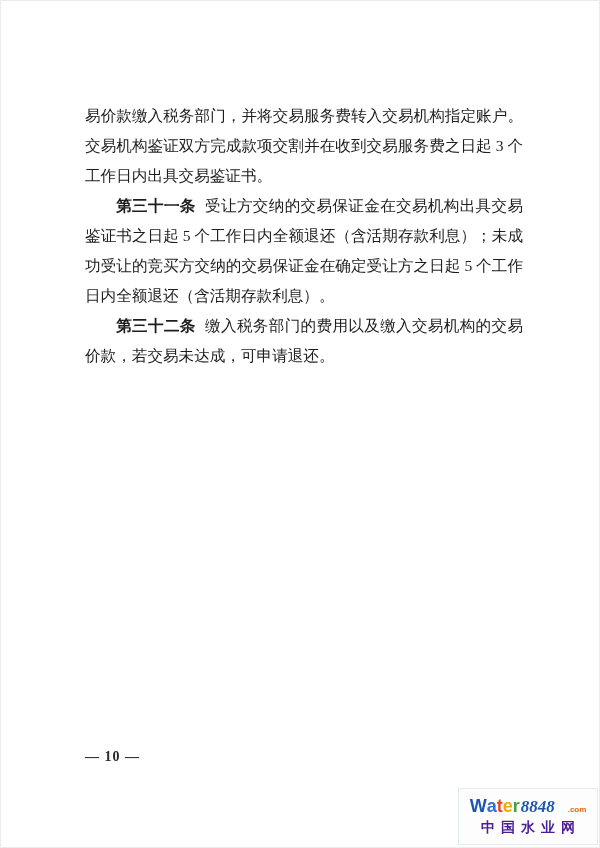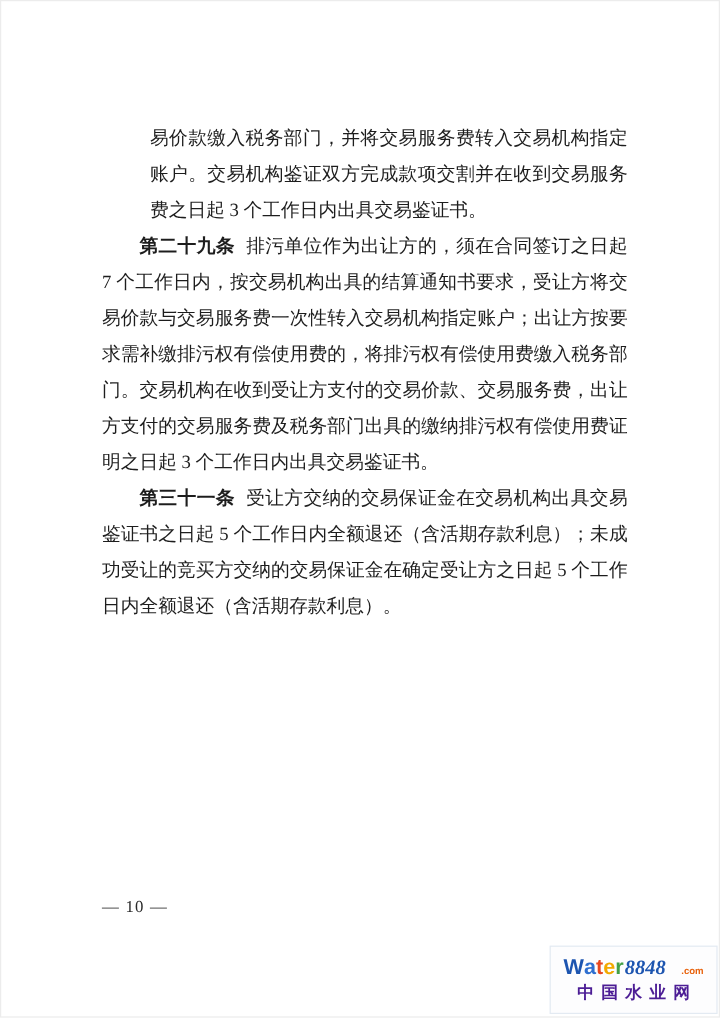--- a/index.html
+++ b/index.html
@@ -28,35 +28,35 @@
     line-height: 30px;
     text-align: justify;
     text-justify: inter-character;
   }
   .content p {
     margin: 0;
     text-indent: 2em;
   }
   .content p.continuation {
     text-indent: 0;
-    margin-left: 40px;
   }
   .term {
     font-weight: bold;
   }
   .term:not(:empty) {
     margin-right: 0.6em;
   }
   .page-number {
     position: absolute;
     left: 84px;
     top: 748px;
     font-size: 14px;
     color: #2a2a2a;
     letter-spacing: 1px;
+    font-weight: bold;
   }
   .watermark {
     position: absolute;
     right: 1px;
     bottom: 2px;
     width: 140px;
     height: 57px;
     background: #fdfdfe;
     border: 1px solid #e3eaf2;
     box-sizing: border-box;
@@ -99,24 +99,24 @@
 </head>
 <body>
 
 <div class="page">
 
   <div class="content">
     <p class="continuation">
       <b class="term"></b><span>易价款缴入税务部门，并将交易服务费转入交易机构指定账户。交易机构鉴证双方完成款项交割并在收到交易服务费之日起 3 个工作日内出具交易鉴证书。</span>
     </p>
     <p>
-      <b class="term">第二十九条</b><span>排污单位作为出让方的，须在合同签订之日起 7 个工作日内，按交易机构出具的结算通知书要求，受让方将交易价款与交易服务费一次性转入交易机构指定账户；出让方按要求需补缴排污权有偿使用费的，将排污权有偿使用费缴入税务部门。交易机构在收到受让方支付的交易价款、交易服务费，出让方支付的交易服务费及税务部门出具的缴纳排污权有偿使用费证明之日起 3 个工作日内出具交易鉴证书。</span>
+      <b class="term">第三十一条</b><span>受让方交纳的交易保证金在交易机构出具交易鉴证书之日起 5 个工作日内全额退还（含活期存款利息）；未成功受让的竞买方交纳的交易保证金在确定受让方之日起 5 个工作日内全额退还（含活期存款利息）。</span>
     </p>
     <p>
-      <b class="term">第三十一条</b><span>受让方交纳的交易保证金在交易机构出具交易鉴证书之日起 5 个工作日内全额退还（含活期存款利息）；未成功受让的竞买方交纳的交易保证金在确定受让方之日起 5 个工作日内全额退还（含活期存款利息）。</span>
+      <b class="term">第三十二条</b><span>缴入税务部门的费用以及缴入交易机构的交易价款，若交易未达成，可申请退还。</span>
     </p>
   </div>
 
   <div class="page-number">— 10 —</div>
 
   <div class="watermark">
     <div class="brand-line">
       <span class="brand-letter" style="color: rgb(29, 85, 176);">W</span>
       <span class="brand-letter" style="color: rgb(46, 111, 208);">a</span>
       <span class="brand-letter" style="color: rgb(232, 71, 31);">t</span>

